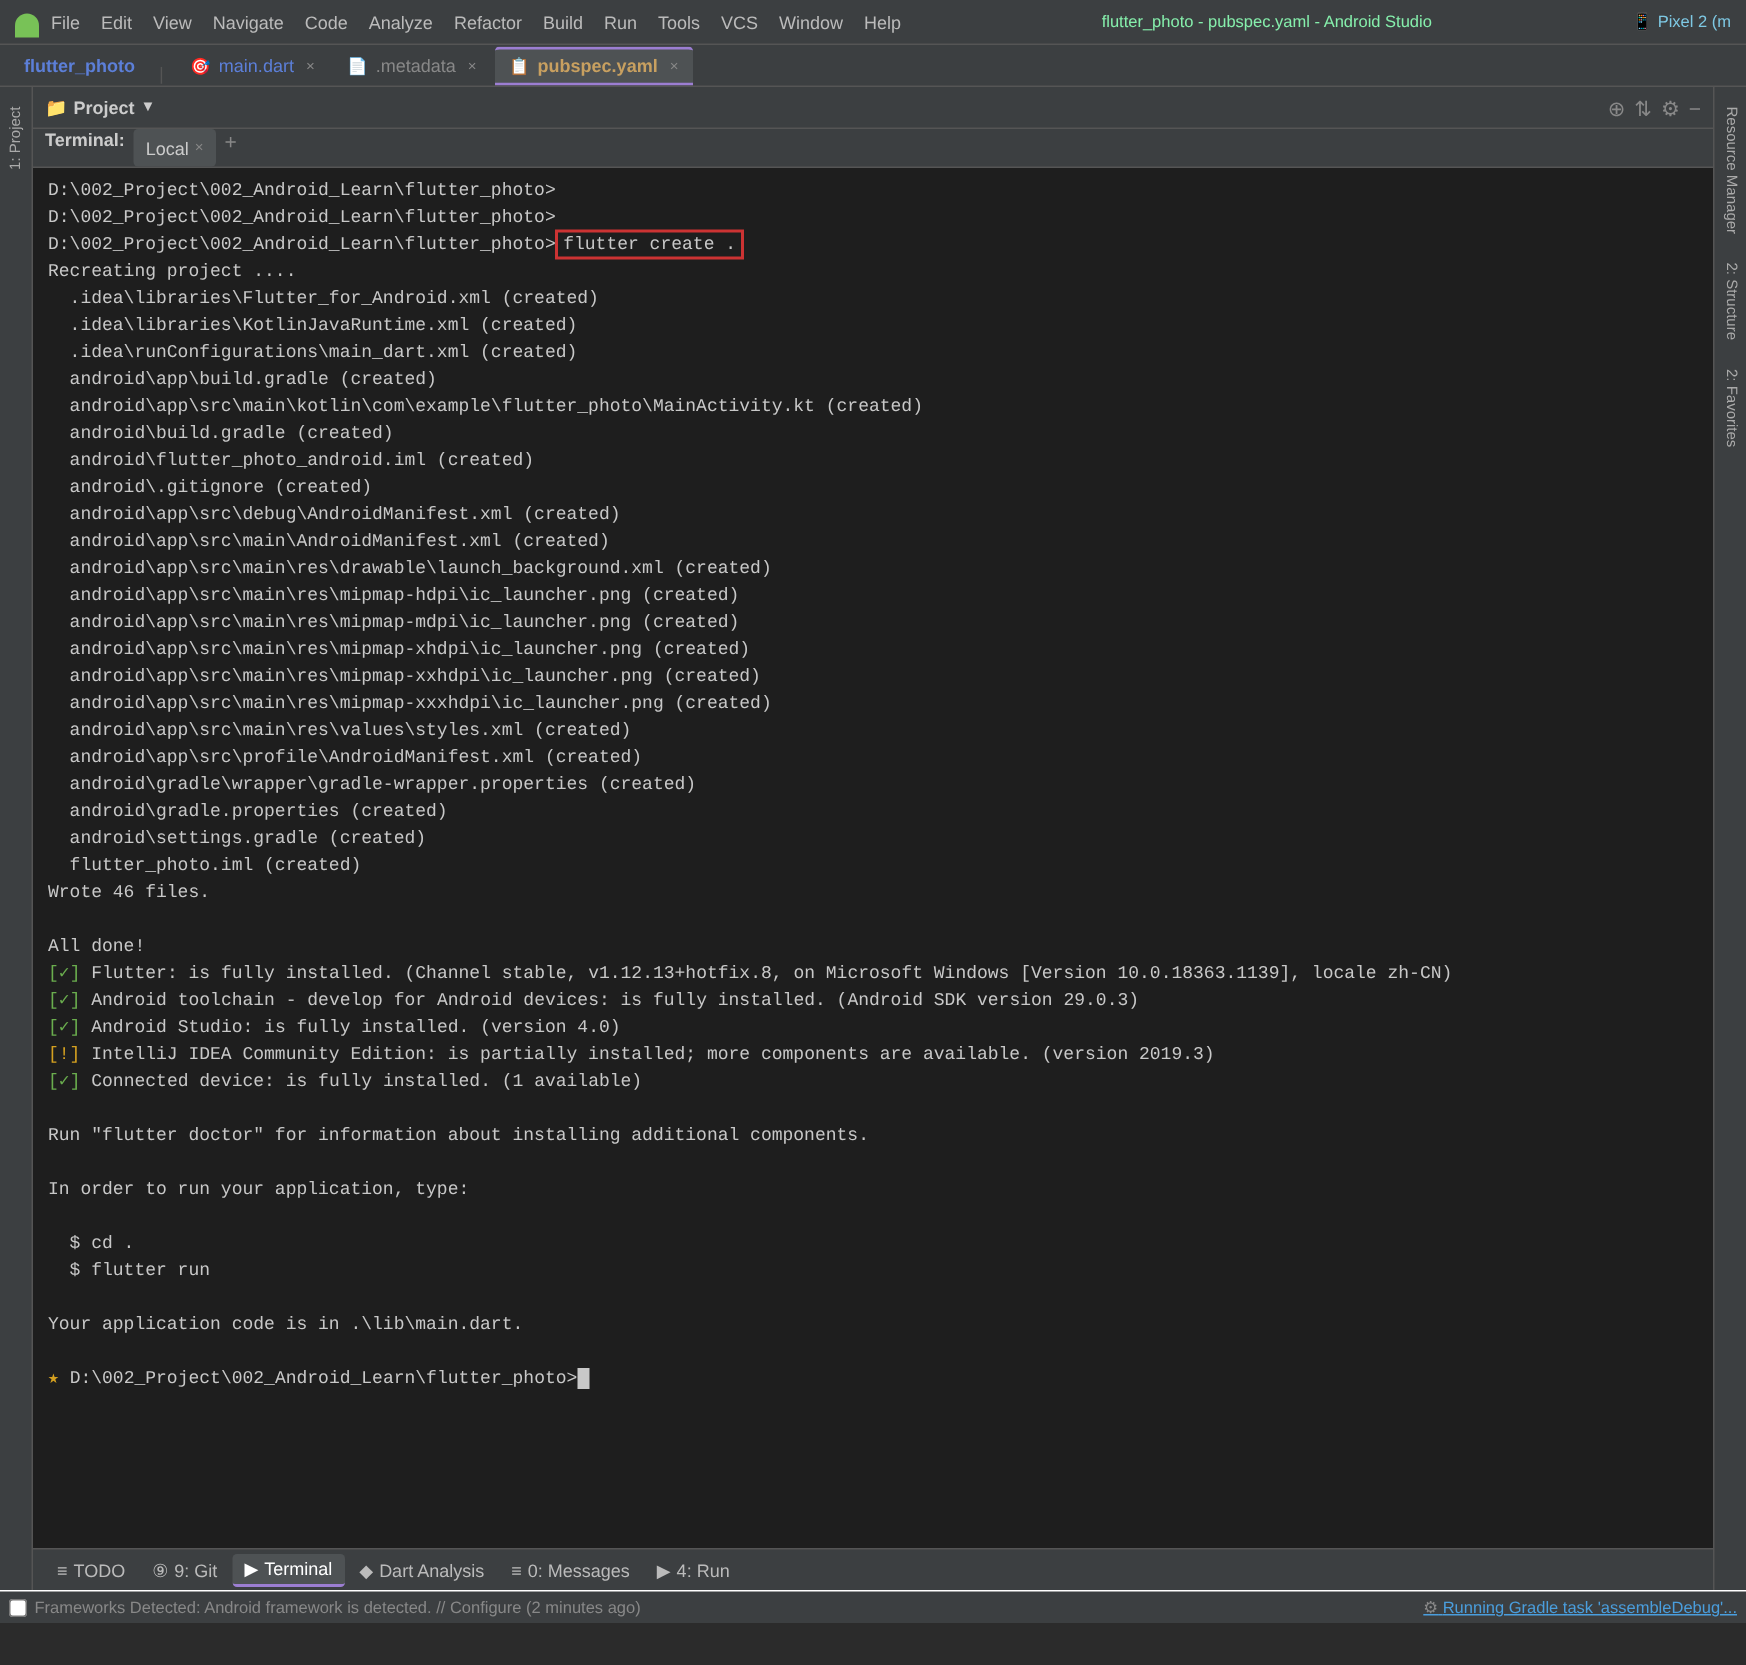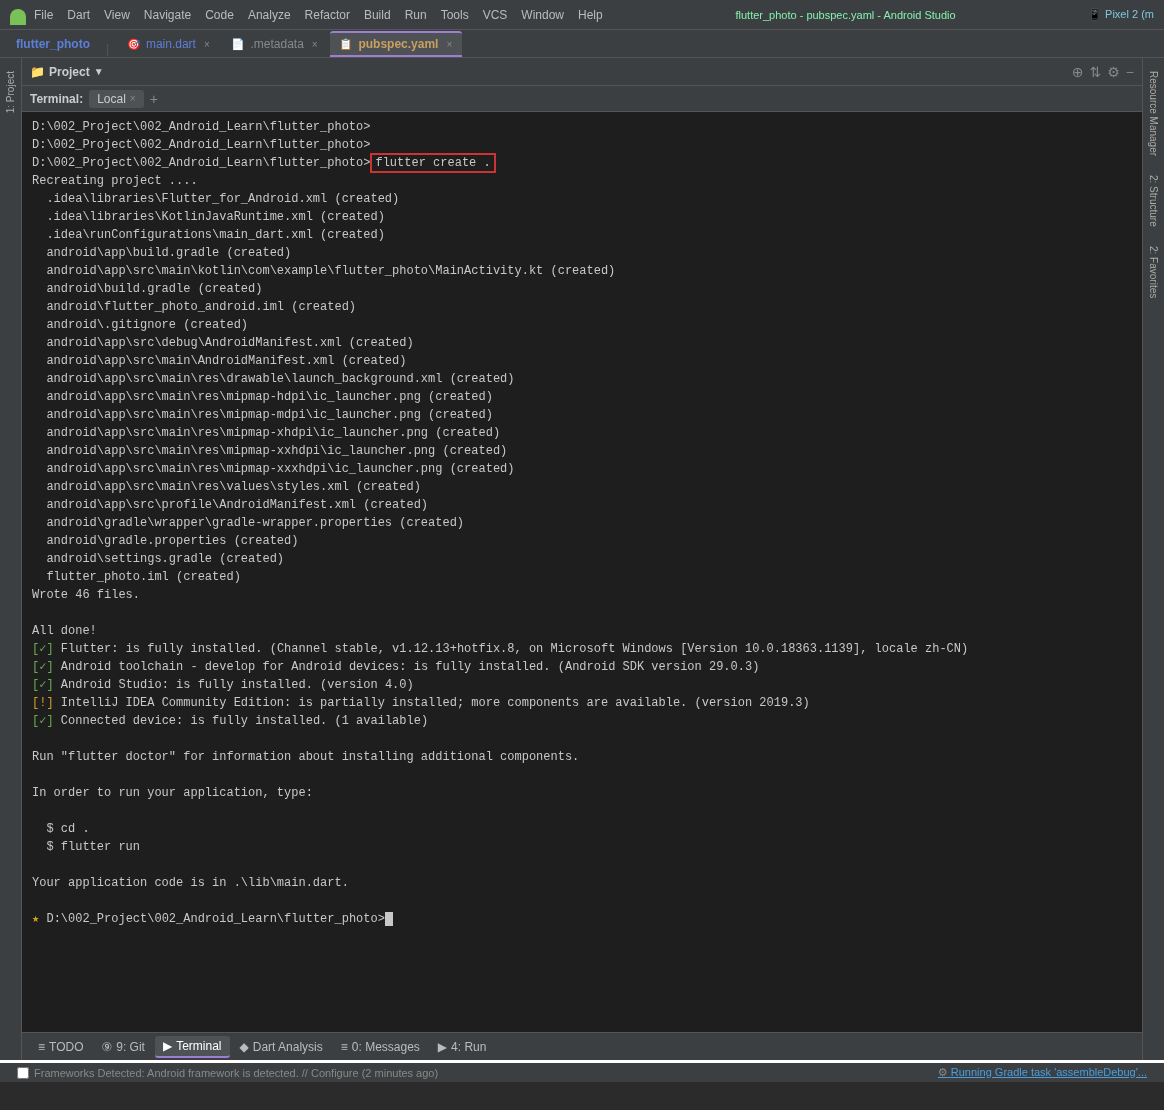--- a/index.html
+++ b/index.html
@@ -148,21 +148,20 @@
       margin-left: auto;
       color: #888;
     }
     .project-header .icons span { cursor: pointer; font-size: 14px; }
 
     
     .terminal-tab-bar {
       background: #3c3f41;
       height: 26px;
       display: flex;
-      align-items: center;
       padding: 0 8px;
       border-bottom: 1px solid #555;
       gap: 6px;
       font-family: Arial, sans-serif;
       font-size: 12px;
       color: #bbb;
     }
     .terminal-tab-bar .term-label {
       color: #ccc;
       font-weight: bold;
@@ -237,22 +236,22 @@
       color: #fff;
       border-bottom: 2px solid #9c7ed2;
     }
 
     
     .status-bar {
       background: #3c3f41;
       height: 22px;
       display: flex;
       align-items: center;
-      padding: 0 17px;
-      border-top: 3px solid #ffffff;
+      padding: 0 6px;
+      border-top: 1px solid #ffffff;
       font-family: Arial, sans-serif;
       font-size: 11px;
       color: #888;
       justify-content: space-between;
     }
     .status-bar .status-left { display: flex; align-items: center; gap: 5px; }
     .status-bar .status-right { color: #4a9edd; text-decoration: underline; cursor: pointer; }
 
     
     .right-sidebar {
@@ -280,21 +279,21 @@
       font-weight: bold;
     }
   </style>
 </head>
 <body>
 
 <div class="title-bar">
   <span class="android-icon"></span>
   <div class="menu-items">
     <span>File</span>
-    <span>Dart</span>
+    <span>Edit</span>
     <span>View</span>
     <span>Navigate</span>
     <span>Code</span>
     <span>Analyze</span>
     <span>Refactor</span>
     <span>Build</span>
     <span>Run</span>
     <span>Tools</span>
     <span>VCS</span>
     <span>Window</span>

